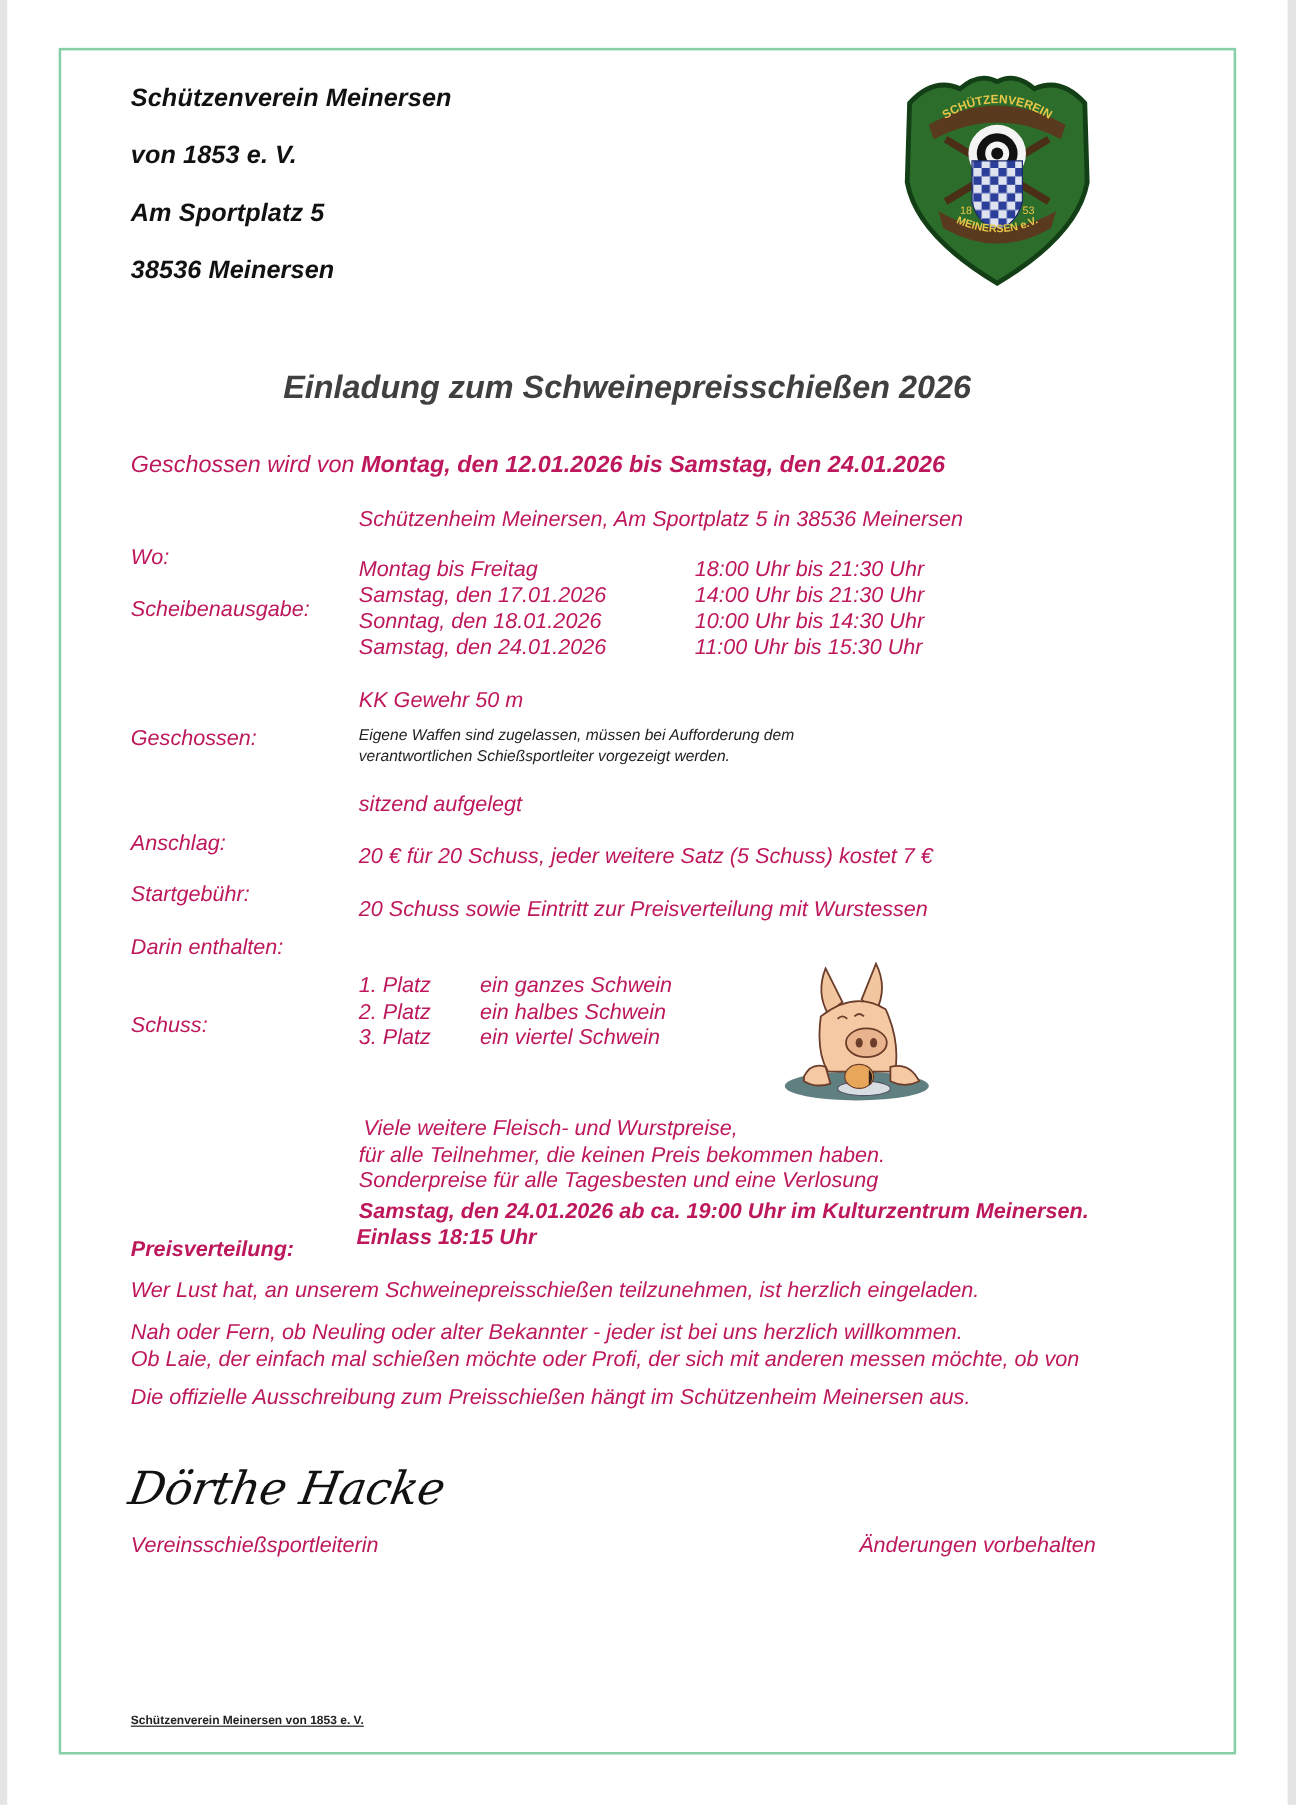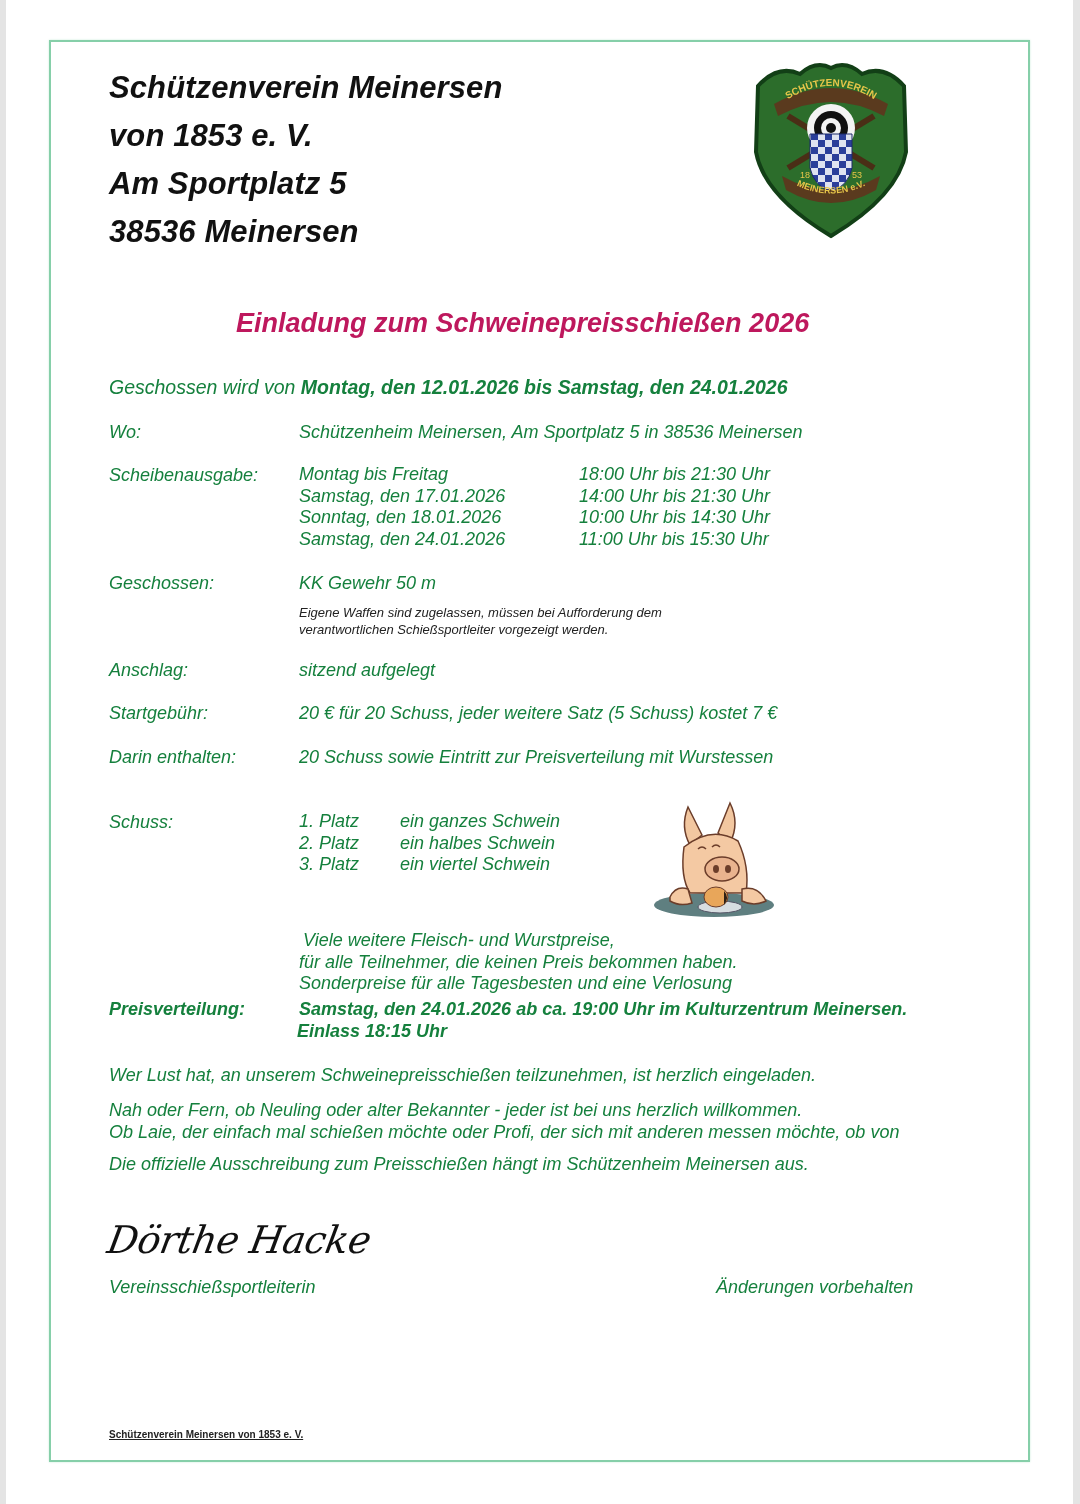--- a/index.html
+++ b/index.html
@@ -8,24 +8,24 @@
     background:#ffffff;
     font-family:"Liberation Sans", sans-serif; color:#1a1a1a;
   }
   .edge-left { position:absolute; left:0; top:0; width:6px; height:1504px; background:#e4e4e4; }
   .edge-right { position:absolute; right:0; top:0; width:7px; height:1504px; background:#e4e4e4; }
   .page-box {
     position:absolute; left:49px; top:40px; width:977px; height:1418px;
     border:2px solid #86cfa9; box-shadow:0 0 2px #c9ecd9;
   }
   .abs { position:absolute; }
-  .hdr { left:109px; font-size:31px; font-weight:bold; font-style:italic; letter-spacing:0.1px; color:#111; }
-  .title { left:236px; top:308px; font-size:27px; font-weight:bold; font-style:italic; color:#be185d; }
-  .it { font-style:italic; font-size:18px; color:#15803d; }
-  .lbl { left:109px; }
+  .hdr { left:109px; font-size:21px; font-weight:bold; font-style:italic; letter-spacing:0.1px; color:#111; }
+  .title { left:236px; top:308px; font-size:27px; font-weight:bold; font-style:italic; color:#404040; }
+  .it { font-style:italic; font-size:18px; color:#be185d; }
+  .lbl { left:109px;margin-top:32px; }
   .val { left:299px; }
   .small { font-size:13px; font-style:italic; line-height:17px; color:#222; }
   .b { font-weight:bold; }
   .sched-row { display:flex; height:21.5px; line-height:21.5px; }
   .sched-row .d { width:280px; }
   .prize-row { display:flex; height:21.5px; line-height:21.5px; }
   .prize-row .p { width:101px; }
   .signature { left:108px; top:1218px; font-family:"DejaVu Serif", serif; font-style:italic; font-size:38px; color:#111; letter-spacing:-0.5px; transform:skewX(-10deg); }
   .footer { left:109px; top:1429px; font-size:10px; font-weight:bold; text-decoration:underline; color:#222; }
   .logo { left:748px; top:56px; width:166px; height:184px; }

